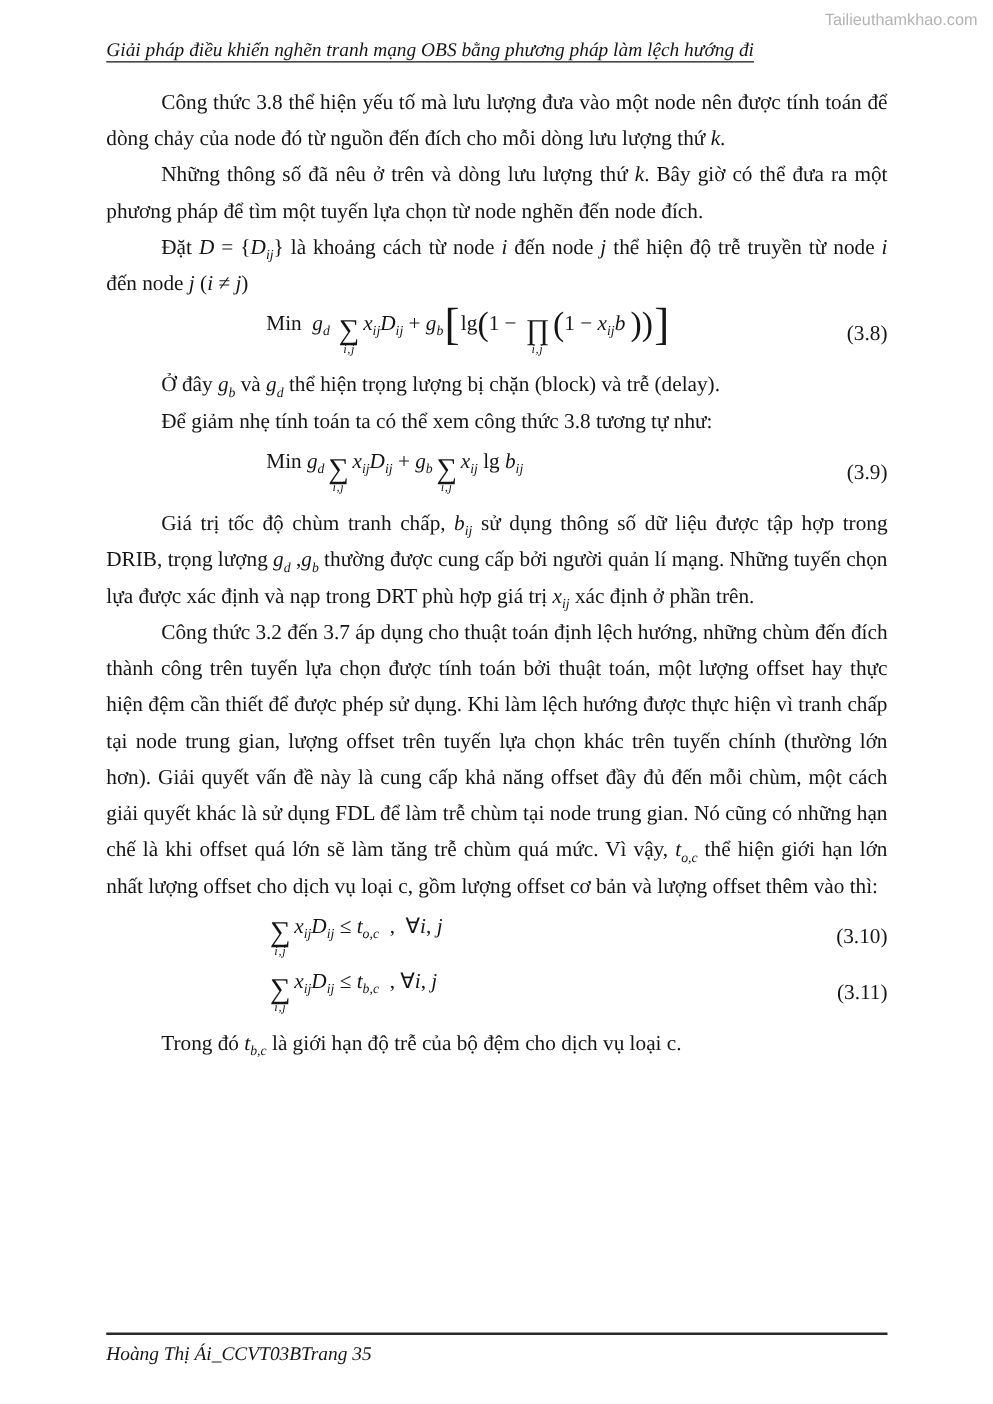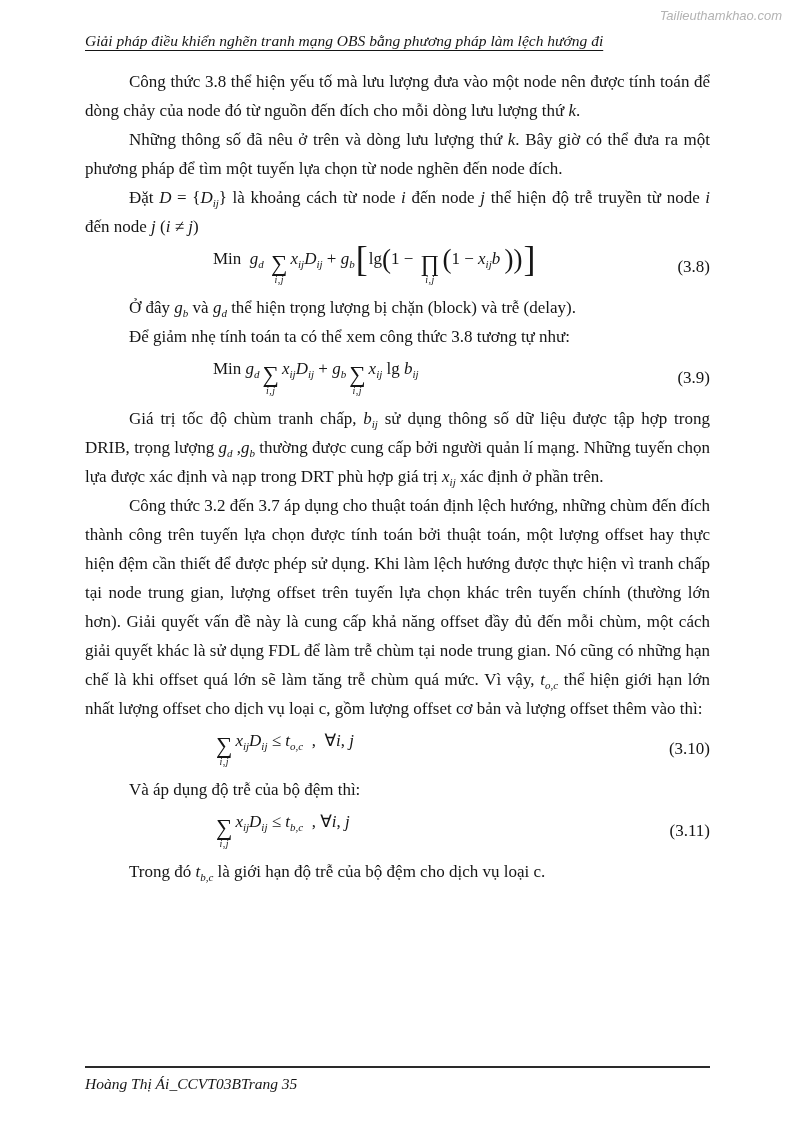--- a/index.html
+++ b/index.html
@@ -7,21 +7,21 @@
     width:794px;height:1123px;
     background:#ffffff;
     position:relative;
     font-family:"Liberation Serif", serif;
     color:#151515;
     overflow:hidden;
   }
   .watermark{
     position:absolute;top:8px;right:12px;
     font-family:"Liberation Sans", sans-serif;
-    font-size:13px;color:#b3b3b3;font-style:italic;
+    font-size:13px;color:#b3b3b3;
   }
   .header{
     margin:32px 84px 0 85px;
     font-style:italic;
     font-size:15.5px;
     line-height:1.2;
   }
   .header .title{
     text-decoration:underline;
     text-underline-offset:4px;
@@ -100,21 +100,20 @@
     </div>
     <p class="para"><span>Giá trị tốc độ chùm tranh chấp, </span><i>b</i><sub class="ssub"><i>ij</i></sub><span> sử dụng thông số dữ liệu được tập hợp trong DRIB, trọng lượng </span><i>g</i><sub class="ssub"><i>d</i></sub><span> ,</span><i>g</i><sub class="ssub"><i>b</i></sub><span> thường được cung cấp bởi người quản lí mạng. Những tuyến chọn lựa được xác định và nạp trong DRT phù hợp giá trị </span><i>x</i><sub class="ssub"><i>ij</i></sub><span> xác định ở phần trên.</span></p>
     <p class="para"><span>Công thức 3.2 đến 3.7 áp dụng cho thuật toán định lệch hướng, những chùm đến đích thành công trên tuyến lựa chọn được tính toán bởi thuật toán, một lượng offset hay thực hiện đệm cần thiết để được phép sử dụng. Khi làm lệch hướng được thực hiện vì tranh chấp tại node trung gian, lượng offset trên tuyến lựa chọn khác trên tuyến chính (thường lớn hơn). Giải quyết vấn đề này là cung cấp khả năng offset đầy đủ đến mỗi chùm, một cách giải quyết khác là sử dụng FDL để làm trễ chùm tại node trung gian. Nó cũng có những hạn chế là khi offset quá lớn sẽ làm tăng trễ chùm quá mức. Vì vậy, </span><i>t</i><sub class="ssub"><i>o,c</i></sub><span> thể hiện giới hạn lớn nhất lượng offset cho dịch vụ loại c, gồm lượng offset cơ bản và lượng offset thêm vào thì:</span></p>
     <div class="eq-row">
       <span class="formula"><span class="bigop">
           <span class="op">∑</span>
           <span class="limits">i,j</span>
         </span><i>x</i><sub class="ssub"><i>ij</i></sub><i>D</i><sub class="ssub"><i>ij</i></sub><span> ≤ </span><i>t</i><sub class="ssub"><i>o,c</i></sub><span>&nbsp; ,&nbsp; ∀</span><i>i</i><span>, </span><i>j</i></span>
       <span class="eq-num">(3.10)</span>
     </div>
-    <p class="para"><span>Và áp dụng độ trễ của bộ đệm thì:</span></p>
     <div class="eq-row">
       <span class="formula"><span class="bigop">
           <span class="op">∑</span>
           <span class="limits">i,j</span>
         </span><i>x</i><sub class="ssub"><i>ij</i></sub><i>D</i><sub class="ssub"><i>ij</i></sub><span> ≤ </span><i>t</i><sub class="ssub"><i>b,c</i></sub><span>&nbsp; , ∀</span><i>i</i><span>, </span><i>j</i></span>
       <span class="eq-num">(3.11)</span>
     </div>
     <p class="para"><span>Trong đó </span><i>t</i><sub class="ssub"><i>b,c</i></sub><span> là giới hạn độ trễ của bộ đệm cho dịch vụ loại c.</span></p>
   </main>
 

